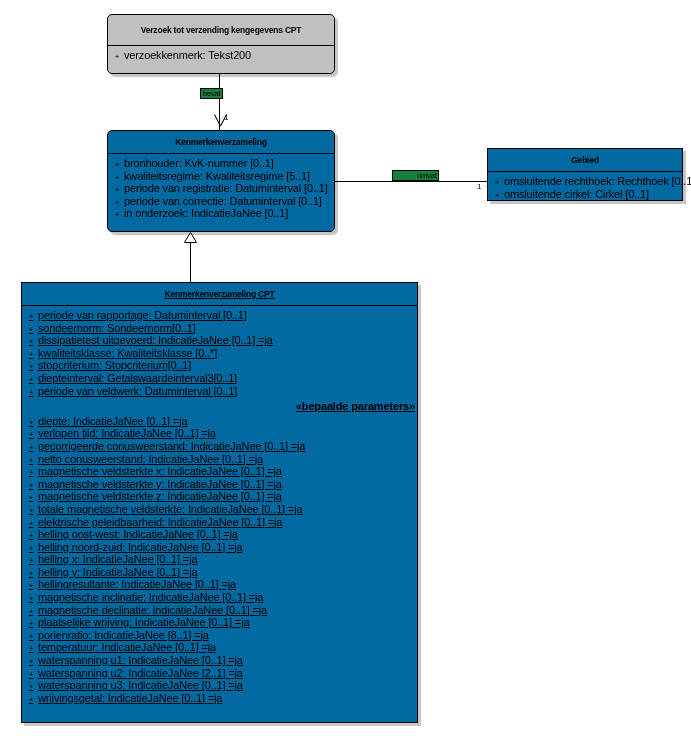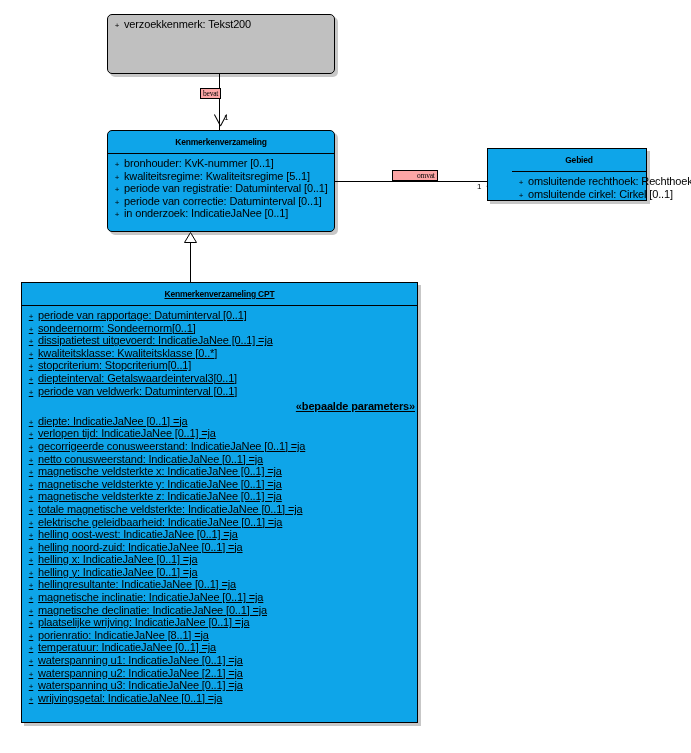--- a/index.html
+++ b/index.html
@@ -15,21 +15,21 @@
     font-size: 8px;
     color: #000000;
     overflow: hidden;
   }
 
   
   .uml-class {
     position: absolute;
     box-sizing: border-box;
     border: 1px solid #000000;
-    background: #0ea5e9;
+    background: #0369a1;
     box-shadow: 3px 3px 0 0 rgba(0,0,0,0.22);
   }
   .uml-class.shaded {
     background: #c0c0c0;
   }
   .uml-class.rounded {
     border-radius: 5px;
   }
   .uml-title {
     text-align: center;
@@ -78,28 +78,27 @@
     width: 1px;
     background: #000000;
   }
   .line-h {
     position: absolute;
     height: 1px;
     background: #000000;
   }
   .edge-label {
     position: absolute;
-    background: #fca5a5;
+    background: #15803d;
     border: 1px solid #000000;
     font-size: 7.5px;
     line-height: 9px;
     padding: 0px 2px;
     white-space: nowrap;
     letter-spacing: -0.2px;
-    font-family: Liberation Serif, serif;
   }
   .mult {
     position: absolute;
     font-size: 8px;
     line-height: 9px;
     background: transparent;
     white-space: nowrap;
   }
   
   .arrow-open-down {
@@ -150,20 +149,21 @@
     inset: 0;
     background: #ffffff;
     clip-path: polygon(50% 0%, 100% 100%, 0% 100%);
   }
   .arrow-triangle-up svg { position: absolute; inset: 0; }
 </style>
 </head>
 <body>
 
 <div class="uml-class shaded rounded" style="left:107px; top:14px; width:228px; height:60px;">
+  <div class="uml-title tall">Verzoek tot verzending kengegevens CPT</div>
   <div class="uml-attrs">
     <div class="attr-row">
       <span class="attr-vis">+</span>
       <span class="attr-text">verzoekkenmerk: Tekst200</span>
     </div>
   </div>
 </div>
 
 <div class="line-v" style="left:219px; top:74px; height:56px;"></div>
 <div class="edge-label" style="left:200px; top:88px;">bevat</div>
@@ -194,21 +194,21 @@
       <span class="attr-text">in onderzoek: IndicatieJaNee [0..1]</span>
     </div>
   </div>
 </div>
 
 <div class="line-h" style="left:335px; top:181px; width:152px;"></div>
 <div class="edge-label" style="left:392px; top:170px;padding-left:24px;">omvat</div>
 <div class="arrow-open-right" style="left:475px; top:174px;"></div>
 <div class="mult" style="left:477px; top:182px;">1</div>
 
-<div class="uml-class" style="left:487px; top:148px; width:160px; height:53px;padding-left:24px;">
+<div class="uml-class" style="left:487px; top:148px; width:196px; height:53px;">
   <div class="uml-title">Gebied</div>
   <div class="uml-attrs">
     <div class="attr-row">
       <span class="attr-vis">+</span>
       <span class="attr-text">omsluitende rechthoek: Rechthoek [0..1]</span>
     </div>
     <div class="attr-row">
       <span class="attr-vis">+</span>
       <span class="attr-text">omsluitende cirkel: Cirkel [0..1]</span>
     </div>

